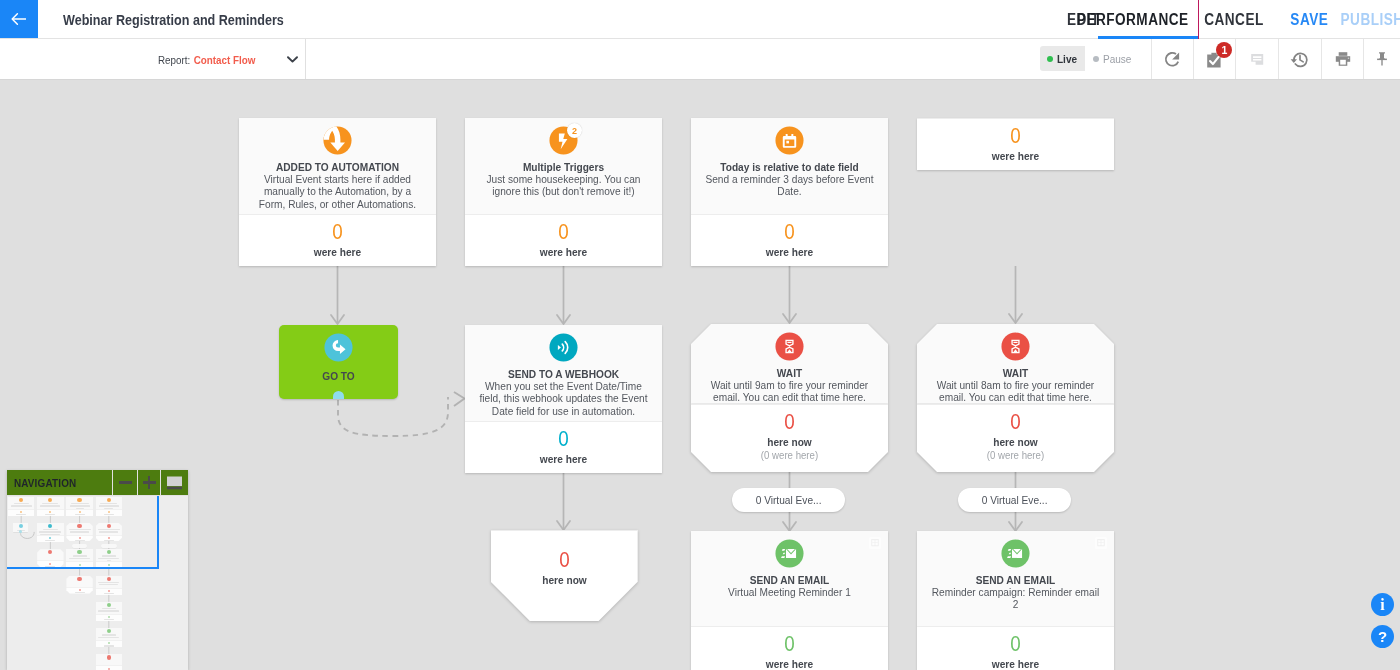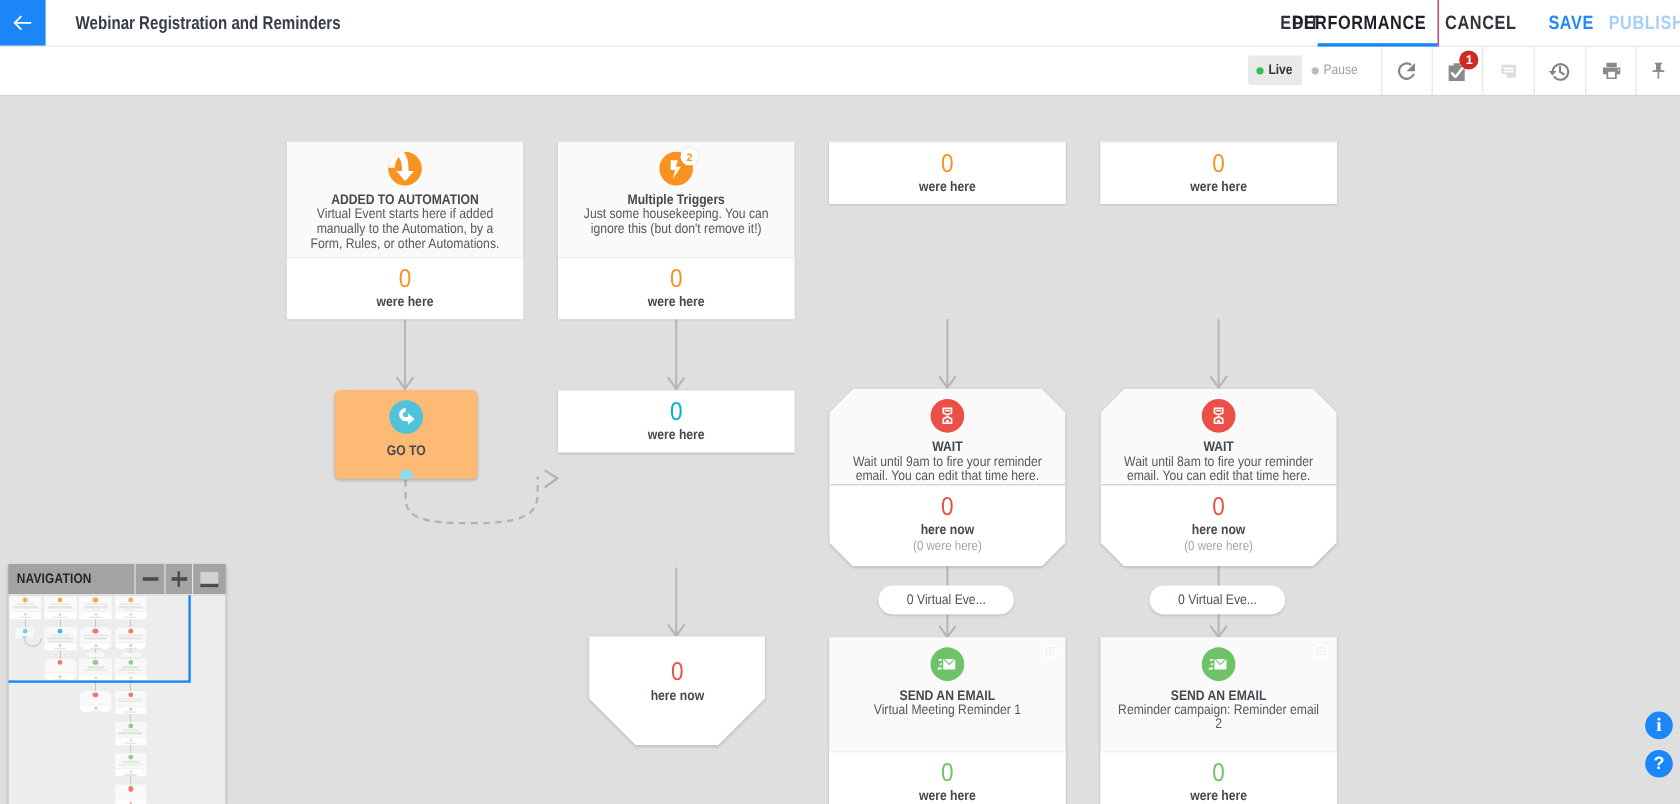--- a/index.html
+++ b/index.html
@@ -64,38 +64,38 @@
   .ndesc{font-size:11.6px;color:#53575e;line-height:12.4px;}
   .nstats{background:#fff;border-top:1px solid #ededed;text-align:center;padding:6px 0 7px;box-sizing:border-box;}
   .nnum{font-size:21.5px;line-height:23px;font-weight:normal;letter-spacing:0;}
   .nlbl{font-size:11.6px;font-weight:bold;color:#44484f;line-height:14px;margin-top:1px;}
   .nsub{font-size:11px;color:#a2a6ab;line-height:12.6px;}
 
   .node.oct{background:transparent;box-shadow:none;
     filter:drop-shadow(0 1px 1.5px rgba(0,0,0,.20));}
   .node.oct .body{background:#fafafa;clip-path:polygon(var(--c) 0,calc(100% - var(--c)) 0,100% var(--c),100% 100%,0 100%,0 var(--c));}
   .node.oct .nstats{clip-path:polygon(0 0,100% 0,100% calc(100% - var(--c)),calc(100% - var(--c)) 100%,var(--c) 100%,0 calc(100% - var(--c)));}
-  .node.plain{background:#fdba74;border-radius:5px;}
+  .node.plain{background:#84cc16;border-radius:5px;}
   .node.plain .nicon{margin-top:0;}
   .node.plain .body{padding-top:8px;}
   .node.plain .ntitle{margin-top:7px;}
   .cornerico{position:absolute;right:7px;top:6px;line-height:0;}
   .iconbadge{position:absolute;right:-4px;top:-3px;width:15px;height:15px;border-radius:50%;
     background:#fff;color:#f7931e;font-size:9px;font-weight:bold;display:flex;
     align-items:center;justify-content:center;box-shadow:0 0 1px rgba(0,0,0,.25);}
   .gotodot{position:absolute;left:50%;bottom:0;width:11.5px;height:8px;margin-left:-5.75px;
     background:#8fdcec;border-radius:6px 6px 0 0;}
 
   .pill{position:absolute;background:#fff;border-radius:12px;height:24px;line-height:24px;
         font-size:11.6px;color:#4c515a;text-align:center;box-shadow:0 1px 2px rgba(0,0,0,.17);
         overflow:hidden;}
   .pill span{display:inline-block;transform:scaleX(.875);}
 
   
-  .nav{position:absolute;left:7px;top:470px;width:181px;height:200px;background:#a3a3a3;
+  .nav{position:absolute;left:7px;top:470px;width:181px;height:200px;background:#4d7c0f;
        box-shadow:0 1px 3px rgba(0,0,0,.22);box-sizing:border-box;}
   .navhead{height:25px;display:flex;align-items:center;border-bottom:1px solid #e2e2e2;}
   .navtitle{font-size:11.5px;font-weight:bold;color:#1f242b;letter-spacing:0.2px;padding-left:8px;flex:1;
             transform:scaleX(.862);transform-origin:left center;}
   .navbtn{height:25px;display:flex;align-items:center;justify-content:center;
           border-left:1px solid #e2e2e2;cursor:pointer;color:#4a4a4a;box-sizing:border-box;}
   .navbtn.minus{width:25px;}
   .navbtn.plus{width:23px;}
   .navbtn.fit{width:28px;}
   .navbtn i{display:block;background:#4a4a4a;}
@@ -140,20 +140,28 @@
       <div class="tab save" style="left:230.5px;width:61px">
           <span>SAVE</span>
         </div>
       <div class="tab publish" style="left:289px;width:80px">
           <span>PUBLISH</span>
         </div>
     </div>
   </div>
 
   <div class="toolbar">
+    <div class="tb-seg" style="left:145px;width:161px;white-space:nowrap;padding-left:13px">
+      <span class="sq tb-txt" style="width:104px"><span class="tb-lbl">Report:</span><span class="tb-val">Contact Flow</span></span>
+      <span class="caret" style="margin-left:auto">
+        <svg width="11" height="7" viewBox="0 0 11 7">
+            <path d="M1 1.2 L5.5 5.6 L10 1.2" stroke="#3c4149" stroke-width="1.9" fill="none" stroke-linecap="round" stroke-linejoin="round"></path>
+          </svg>
+      </span>
+    </div>
 
     <div class="livepause">
       <div class="lp on">
         <span class="dot" style="background:#2fbf4f"></span>
         <span class="t">Live</span>
       </div>
       <div class="lp off">
         <span class="dot" style="background:#b7bcc2"></span>
         <span class="t">Pause</span>
       </div>
@@ -290,20 +298,36 @@
             </div>
           </div>
           <div class="nstats">
             <div class="txtwrap">
               <div class="nnum" style="color:#f7931e">0</div>
               <div class="nlbl">were here</div>
             </div>
           </div>
         </div>
         <div class="node" style="left: 691px; top: 38px; width: 197px;">
+          <div class="body" style="height:96px">
+            <div class="nicon">
+              <svg viewBox="0 0 38 38" width="38" height="38">
+                <circle cx="19" cy="19" r="18.4" fill="#f7931e"></circle>
+                <path d="M11.8 13.2 h14.4 a1.6 1.6 0 0 1 1.6 1.6 v12.0 a1.6 1.6 0 0 1 -1.6 1.6 h-14.4 a1.6 1.6 0 0 1 -1.6 -1.6 v-12.0 a1.6 1.6 0 0 1 1.6 -1.6 z" fill="#fff"></path>
+                <rect x="12.7" y="17.7" width="12.6" height="8.6" fill="#f7931e"></rect>
+                <rect x="14.0" y="10.6" width="2.6" height="3.2" rx="0.6" fill="#fff"></rect>
+                <rect x="21.4" y="10.6" width="2.6" height="3.2" rx="0.6" fill="#fff"></rect>
+                <rect x="14.9" y="19.4" width="3.4" height="3.4" fill="#fff"></rect>
+              </svg>
+            </div>
+            <div class="txtwrap">
+              <div class="ntitle">Today is relative to date field</div>
+              <div class="ndesc">Send a reminder 3 days before Event Date.</div>
+            </div>
+          </div>
           <div class="nstats">
             <div class="txtwrap">
               <div class="nnum" style="color:#f7931e">0</div>
               <div class="nlbl">were here</div>
             </div>
           </div>
         </div>
         <div class="node" style="left: 917px; top: 38px; width: 197px;">
           <div class="nstats">
             <div class="txtwrap">
@@ -320,20 +344,34 @@
                 <path d="M18.4 9.2 A7.2 7.2 0 1 0 18.4 23.6 h2.5 v3.9 l7.3 -6.2 l-7.3 -6.1 v3.9 h-2.5 a2.9 2.9 0 1 1 0 -5.8 z" fill="#fff"></path>
               </svg>
             </div>
             <div class="txtwrap">
               <div class="ntitle">GO TO</div>
             </div>
           </div>
           <div class="gotodot"></div>
         </div>
         <div class="node" style="left: 465px; top: 245px; width: 197px;">
+          <div class="body" style="height:96px">
+            <div class="nicon">
+              <svg viewBox="0 0 38 38" width="38" height="38">
+                <circle cx="19" cy="19" r="18.4" fill="#00a8c0"></circle>
+                <path d="M11.6 15.8 L15.6 19.0 L11.6 22.2 z" fill="#fff"></path>
+                <path d="M17.4 14.6 a6.4 6.4 0 0 1 0 8.8" stroke="#fff" stroke-width="2.1" fill="none" stroke-linecap="round"></path>
+                <path d="M21.2 11.2 a10.8 10.8 0 0 1 0 15.6" stroke="#fff" stroke-width="2.1" fill="none" stroke-linecap="round"></path>
+              </svg>
+            </div>
+            <div class="txtwrap">
+              <div class="ntitle">SEND TO A WEBHOOK</div>
+              <div class="ndesc">When you set the Event Date/Time field, this webhook updates the Event Date field for use in automation.</div>
+            </div>
+          </div>
           <div class="nstats">
             <div class="txtwrap">
               <div class="nnum" style="color:#00b0cc">0</div>
               <div class="nlbl">were here</div>
             </div>
           </div>
         </div>
         <div class="node oct" style="left: 691px; top: 244px; width: 197px; --c: 20px;">
           <div class="body" style="height:79.7px">
             <div class="nicon">

